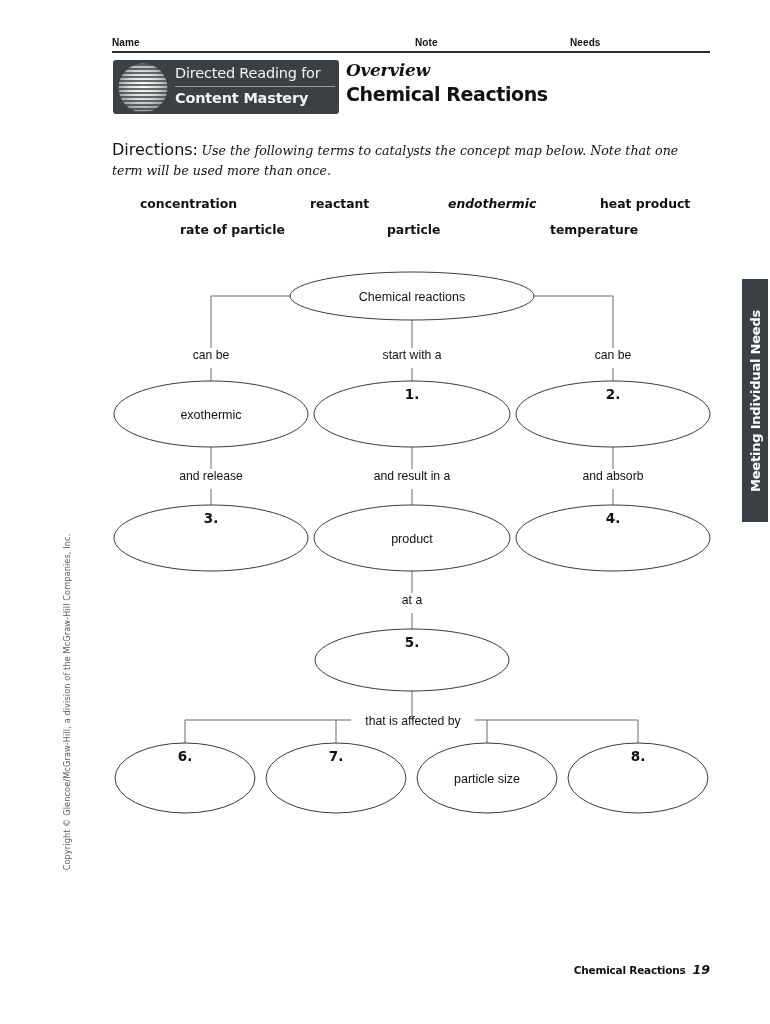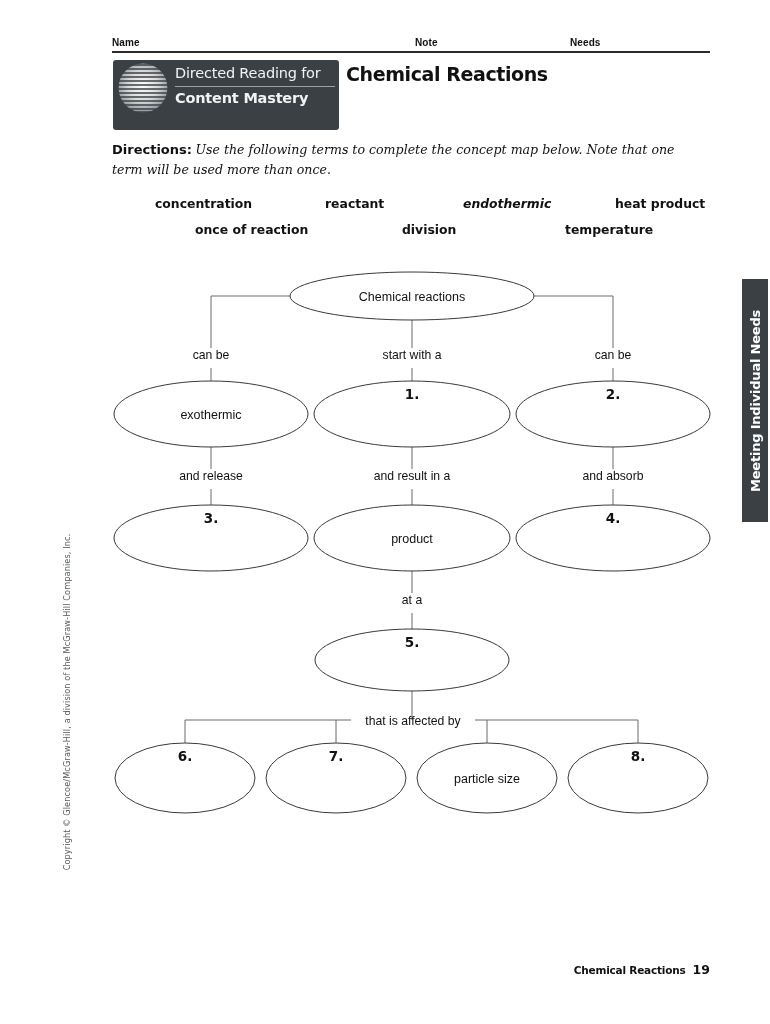--- a/index.html
+++ b/index.html
@@ -43,21 +43,21 @@
   #header-fields .fld.name { left: 0px; }
   #header-fields .fld.date { left: 303px; }
   #header-fields .fld.cls  { left: 458px; }
 
   
   #logo-badge {
     position: absolute;
     left: 113px;
     top: 60px;
     width: 226px;
-    height: 70px;
+    height: 54px;
     background: #3a4044;
     border-radius: 3px;
   }
   #logo-sphere {
     position: absolute;
     left: 4px;
     top: 2px;
     width: 52px;
     height: 52px;
   }
@@ -119,35 +119,35 @@
   #directions {
     position: absolute;
     left: 112px;
     top: 140px;
     width: 596px;
     font-size: 12.2px;
     line-height: 20px;
     color: #111;
   }
   #directions .lead {
-    font-weight: bold;
+    font-weight: normal;
     font-style: normal;
     font-family: "DejaVu Sans", sans-serif;
-    font-size: 13px;
+    font-size: 16px;
   }
   #directions .body {
     font-style: italic;
     font-family: "DejaVu Serif", serif;
     font-size: 12.6px;
   }
 
   
   #term-bank {
     position: absolute;
-    left: 125px;
+    left: 110px;
     top: 196px;
     width: 600px;
     height: 50px;
     font-family: "DejaVu Sans", sans-serif;
     font-weight: bold;
     font-size: 12.4px;
     color: #111;
   }
   #term-bank .term {
     position: absolute;
@@ -238,21 +238,21 @@
     left: 400px;
     top: 962px;
     width: 310px;
     text-align: right;
     font-family: "DejaVu Sans", sans-serif;
     font-weight: bold;
     font-size: 10.5px;
     color: #111;
   }
   #footer .fsubject { letter-spacing: -0.2px; }
-  #footer .fpage { font-size: 12.5px; margin-left: 7px; }
+  #footer .fpage { font-size: 12.5px; margin-left: 7px; font-style: italic; }
 </style>
 </head>
 <body>
 
 <div id="header-fields">
   <div class="rule"></div>
   <div class="fld name">Name</div>
   <div class="fld date">Note</div>
   <div class="fld cls">Needs</div>
 </div>
@@ -288,35 +288,36 @@
     <circle cx="26" cy="26" r="25" fill="none" stroke="#3a4044" stroke-width="1.2"></circle>
   </svg>
   <div id="logo-lines">
     <div class="ltxt l1">Directed Reading for</div>
     <div id="logo-divider"></div>
     <div class="ltxt l2">Content Mastery</div>
   </div>
 </div>
 
 <div id="title-block">
+  <div id="title-overview">Overview</div>
   <div id="title-subject">Chemical Reactions</div>
 </div>
 
 <div id="directions">
   <span class="lead">Directions:</span>
-  <span class="body">Use the following terms to complete the concept map below. Note that one term will be used more than once.</span>
+  <span class="body">Use the following terms to catalysts the concept map below. Note that one term will be used more than once.</span>
 </div>
 
 <div id="term-bank">
     <div class="term" style="left: 30px; top: 0px;">concentration</div>
     <div class="term" style="left: 200px; top: 0px;">reactant</div>
     <div class="term" style="left: 338px; top: 0px; font-style: italic;">endothermic</div>
     <div class="term" style="left: 490px; top: 0px;">heat product</div>
-    <div class="term" style="left: 70px; top: 26px;">once of reaction</div>
-    <div class="term" style="left: 277px; top: 26px;">division</div>
+    <div class="term" style="left: 70px; top: 26px;">rate of particle</div>
+    <div class="term" style="left: 277px; top: 26px;">particle</div>
     <div class="term" style="left: 440px; top: 26px;">temperature</div>
   </div>
 
 <svg id="concept-map" viewBox="0 0 770 1024">
   <g id="cm-connectors">
       <path d="M290 296 L211 296 L211 348" class="conn"></path>
       <path d="M534 296 L613 296 L613 348" class="conn"></path>
       <path d="M412 320 L412 348" class="conn"></path>
       <path d="M211 368 L211 381" class="conn"></path>
       <path d="M412 368 L412 381" class="conn"></path>

